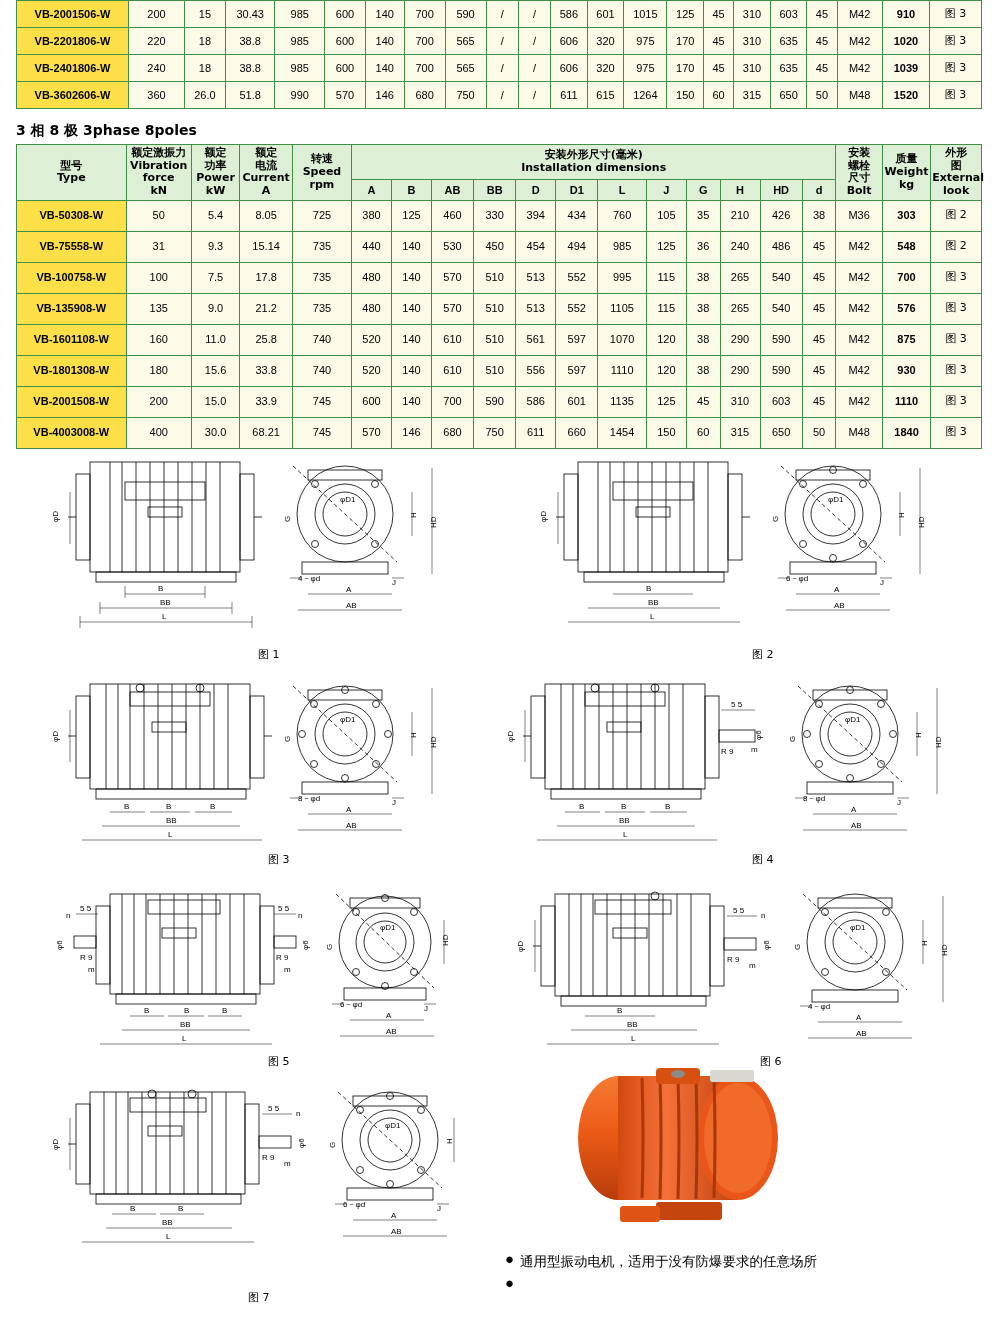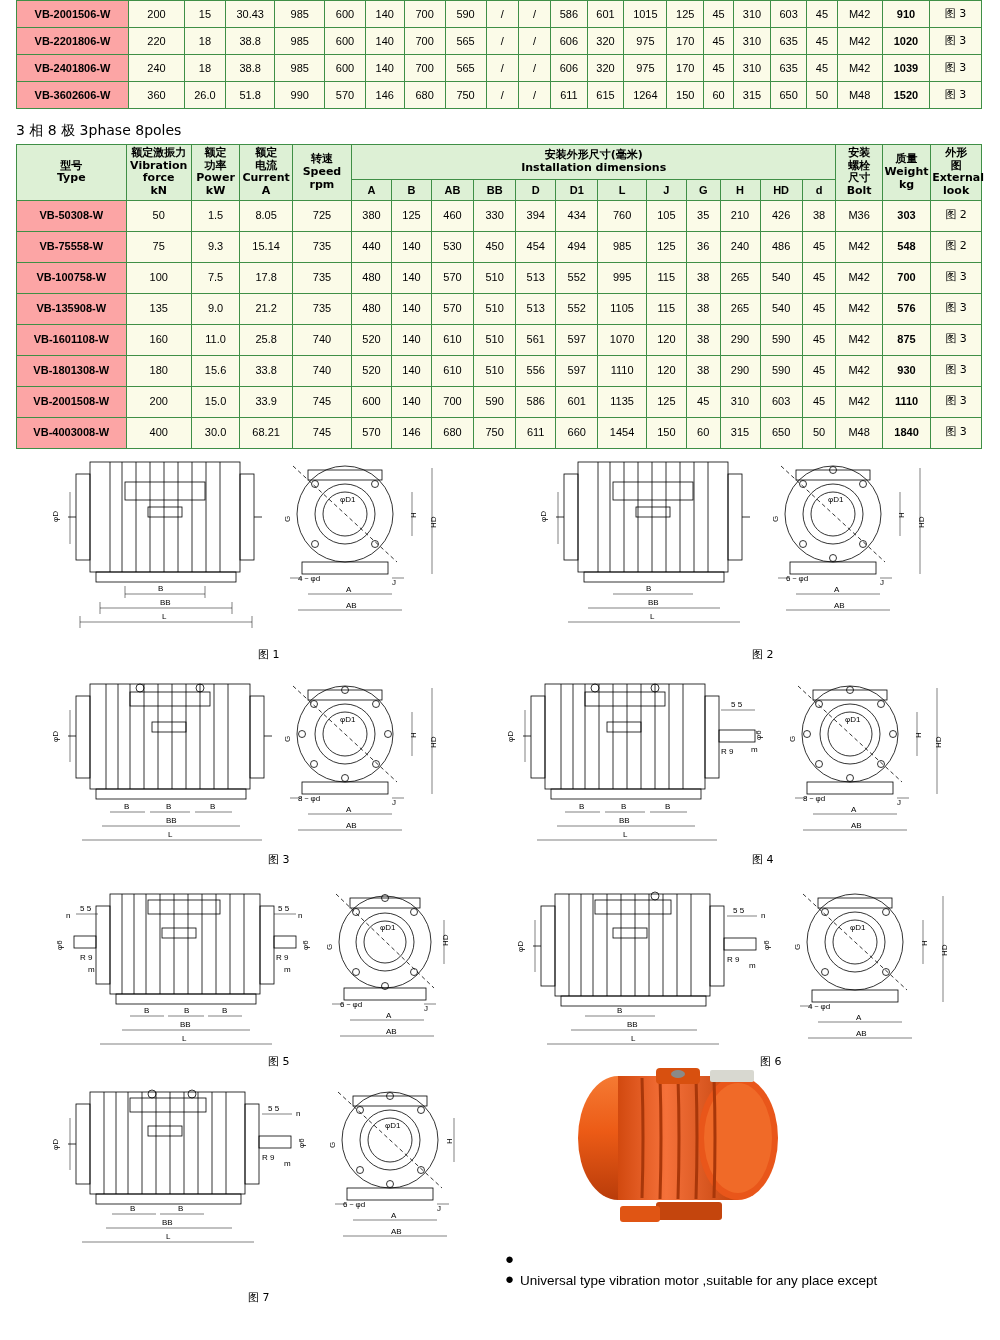--- a/index.html
+++ b/index.html
@@ -10,28 +10,28 @@
   }
   
   table{border-collapse:collapse;}
   .tbl{width:966px;margin:0 0 0 16px;table-layout:fixed;}
   .tbl td,.tbl th{
     border:1px solid #3f8f46;
     text-align:center;vertical-align:middle;
     font-size:11px;line-height:1.15;padding:2px 1px;
   }
   .tbl .hdr{background:#ddf0d5;font-weight:bold;}
-  .tbl .type{background:#fca5a5;font-weight:bold;font-size:11px;}
+  .tbl .type{background:#fde047;font-weight:bold;font-size:11px;}
   .tbl .cell{background:#fbfbe8;}
   .tbl .wt{background:#fbfbe8;font-weight:bold;}
   .tbl .look{background:#fbfbe8;}
   .top-table{position:absolute;left:0;top:0;}
   .top-table td{height:22px;}
   .sec-title{
-    position:absolute;left:16px;top:122px;font-size:14px;font-weight:normal;
+    position:absolute;left:16px;top:122px;font-size:14px;font-weight:bold;
   }
   .main-table{position:absolute;left:0;top:144px;}
   .main-table td{height:26px;}
   .main-table .hdr td{height:auto;}
   .cjk{font-family:"DejaVu Sans","Liberation Sans",sans-serif;}
   
   .fig-area{position:absolute;left:0;top:452px;width:1000px;height:888px;}
   .figcap{position:absolute;font-size:11px;}
   svg{display:block;}
   .ln{stroke:#000;fill:none;stroke-width:0.8;}
@@ -264,42 +264,42 @@
           <td class="hdr">G</td>
           <td class="hdr">H</td>
           <td class="hdr">HD</td>
           <td class="hdr">d</td>
         </tr>
     </thead>
     <tbody id="main-body">
         <tr>
           <td class="type">VB-50308-W</td>
           <td class="cell">50</td>
-          <td class="cell">1.5</td>
+          <td class="cell">5.4</td>
           <td class="cell">8.05</td>
           <td class="cell">725</td>
           <td class="cell">380</td>
           <td class="cell">125</td>
           <td class="cell">460</td>
           <td class="cell">330</td>
           <td class="cell">394</td>
           <td class="cell">434</td>
           <td class="cell">760</td>
           <td class="cell">105</td>
           <td class="cell">35</td>
           <td class="cell">210</td>
           <td class="cell">426</td>
           <td class="cell">38</td>
           <td class="cell">M36</td>
           <td class="wt">303</td>
           <td class="look cjk">图 2</td>
         </tr>
         <tr>
           <td class="type">VB-75558-W</td>
-          <td class="cell">75</td>
+          <td class="cell">31</td>
           <td class="cell">9.3</td>
           <td class="cell">15.14</td>
           <td class="cell">735</td>
           <td class="cell">440</td>
           <td class="cell">140</td>
           <td class="cell">530</td>
           <td class="cell">450</td>
           <td class="cell">454</td>
           <td class="cell">494</td>
           <td class="cell">985</td>
@@ -974,18 +974,18 @@
     <rect x="150" y="10" width="44" height="12" rx="2" fill="#d8d8d0"></rect>
     <rect x="96" y="142" width="66" height="18" rx="3" fill="#c4450d"></rect>
     <rect x="60" y="146" width="40" height="16" rx="3" fill="#e05514"></rect>
     <ellipse cx="118" cy="14" rx="7" ry="4" fill="#8a8a88"></ellipse>
   </g>
 </svg>
 
 <div class="bullets">
   <div class="row">
     <span class="dot">●</span>
+    <span class="cjk">通用型振动电机，适用于没有防爆要求的任意场所</span>
   </div>
   <div class="row">
     <span class="dot">●</span>
-    <span>Universal type vibration motor ,suitable for any   place except</span>
   </div>
 </div>
 
 </body></html>

